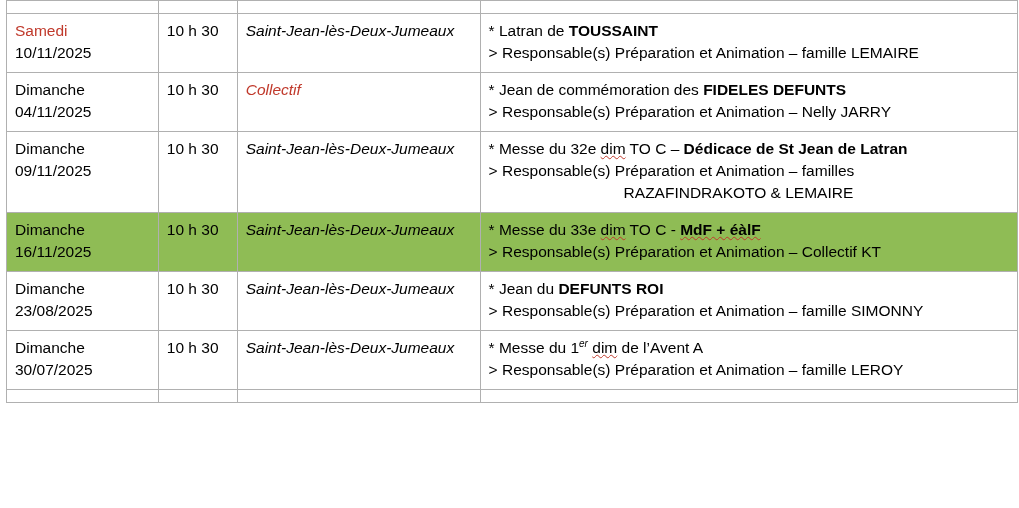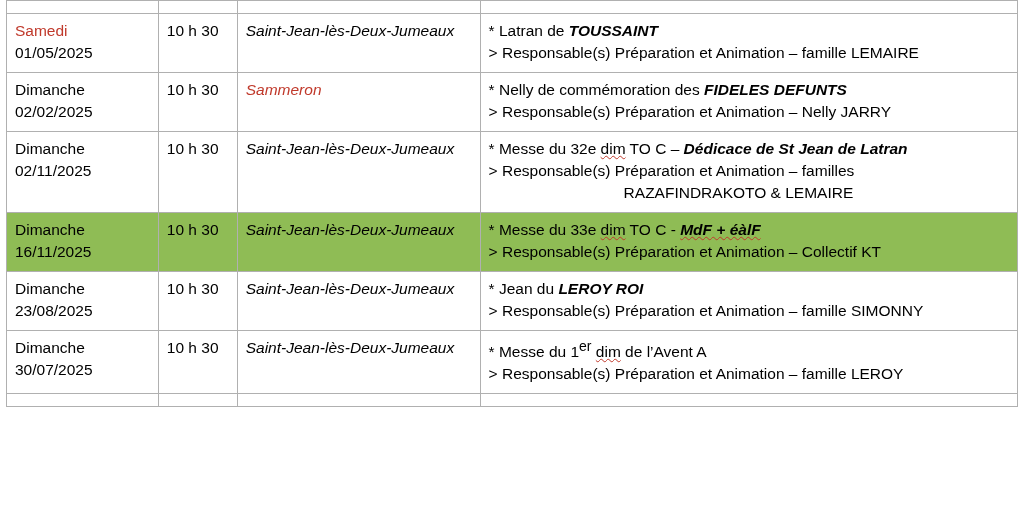--- a/index.html
+++ b/index.html
@@ -35,30 +35,30 @@
   col.c-desc  { width: 531px; }
 
   tr.spacer-row td {
     height: 12px;
     padding: 0;
   }
   td.date-cell { white-space: nowrap; }
   td.time-cell { white-space: nowrap; }
   td.place-cell { font-style: italic; }
   .red { color: #c0392b; }
-  .bold { font-weight: bold; font-style: italic; }
+  .bold { font-weight: bold; }
   tr.highlight td {
     background: #8fbc55;
   }
   .line { display: block; }
   .indent-cont {
     display: block;
     padding-left: 135px;
   }
-  .sup { font-size: 14px; vertical-align: super; }
+  .sup { font-size: 10px; vertical-align: super; font-style: italic; }
   .squiggle {
     text-decoration: underline;
     text-decoration-style: wavy;
     text-decoration-color: #c0392b;
     text-decoration-thickness: 1px;
   }
   .date-line { display: block; }
 </style>
 </head>
 <body>
@@ -74,47 +74,47 @@
     <tr class="spacer-row">
       <td></td>
       <td></td>
       <td></td>
       <td></td>
     </tr>
 
     <tr>
       <td class="date-cell">
         <span class="date-line red">Samedi</span>
-        <span class="date-line">01/05/2025</span>
+        <span class="date-line">10/11/2025</span>
       </td>
       <td class="time-cell">10 h 30</td>
       <td class="place-cell">Saint-Jean-lès-Deux-Jumeaux</td>
       <td>
         <span class="line"><span>* Latran de </span><span class="bold">TOUSSAINT</span></span>
         <span class="line">&gt; Responsable(s) Préparation et Animation – famille LEMAIRE</span>
       </td>
     </tr>
 
     <tr>
       <td class="date-cell">
         <span class="date-line">Dimanche</span>
-        <span class="date-line">02/02/2025</span>
+        <span class="date-line">04/11/2025</span>
       </td>
       <td class="time-cell">10 h 30</td>
-      <td class="place-cell red">Sammeron</td>
+      <td class="place-cell red">Collectif</td>
       <td>
-        <span class="line"><span>* Nelly de commémoration des </span><span class="bold">FIDELES DEFUNTS</span></span>
+        <span class="line"><span>* Jean de commémoration des </span><span class="bold">FIDELES DEFUNTS</span></span>
         <span class="line">&gt; Responsable(s) Préparation et Animation – Nelly JARRY</span>
       </td>
     </tr>
 
     <tr>
       <td class="date-cell">
         <span class="date-line">Dimanche</span>
-        <span class="date-line">02/11/2025</span>
+        <span class="date-line">09/11/2025</span>
       </td>
       <td class="time-cell">10 h 30</td>
       <td class="place-cell">Saint-Jean-lès-Deux-Jumeaux</td>
       <td>
         <span class="line"><span>* Messe du 32e <span class="squiggle">dim</span> TO C – </span><span class="bold">Dédicace de St Jean de Latran</span></span>
         <span class="line">&gt; Responsable(s) Préparation et Animation – familles</span>
         <span class="indent-cont">RAZAFINDRAKOTO &amp; LEMAIRE</span>
       </td>
     </tr>
 
@@ -132,21 +132,21 @@
     </tr>
 
     <tr>
       <td class="date-cell">
         <span class="date-line">Dimanche</span>
         <span class="date-line">23/08/2025</span>
       </td>
       <td class="time-cell">10 h 30</td>
       <td class="place-cell">Saint-Jean-lès-Deux-Jumeaux</td>
       <td>
-        <span class="line"><span>* Jean du </span><span class="bold">LEROY ROI</span></span>
+        <span class="line"><span>* Jean du </span><span class="bold">DEFUNTS ROI</span></span>
         <span class="line">&gt; Responsable(s) Préparation et Animation – famille SIMONNY</span>
       </td>
     </tr>
 
     <tr>
       <td class="date-cell">
         <span class="date-line">Dimanche</span>
         <span class="date-line">30/07/2025</span>
       </td>
       <td class="time-cell">10 h 30</td>

